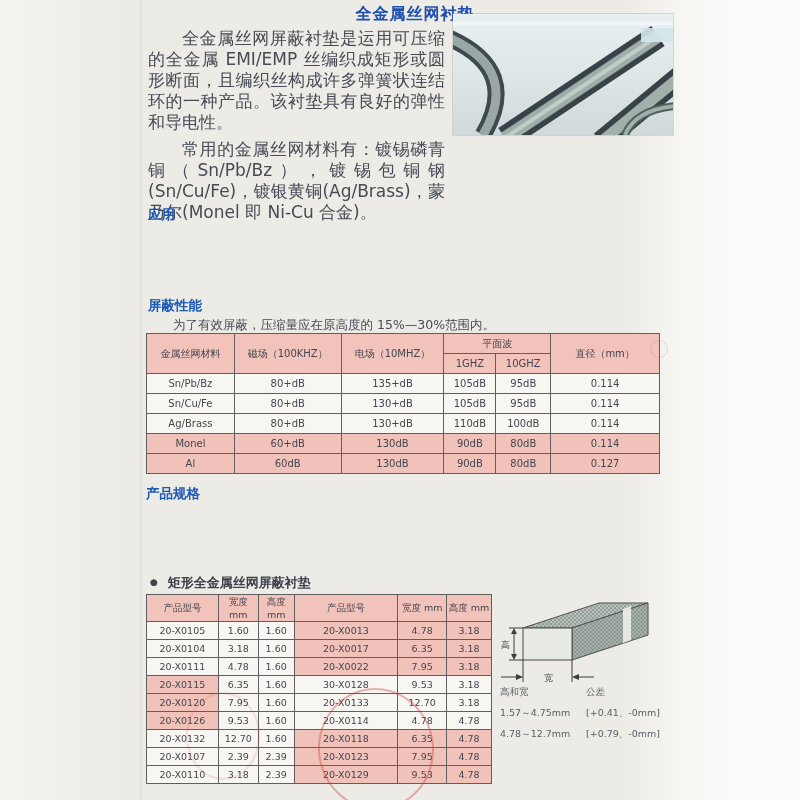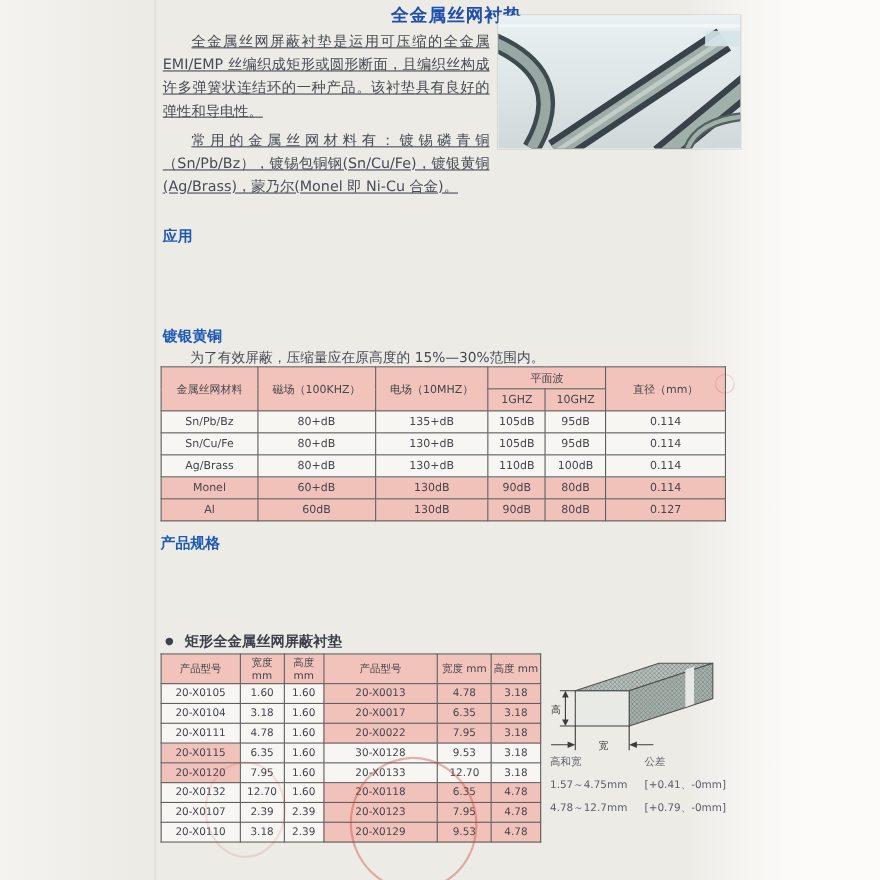--- a/index.html
+++ b/index.html
@@ -11,21 +11,21 @@
   }
   .page{position:absolute;left:0;top:0;width:760px;height:800px;
     background:linear-gradient(90deg,#f4f3ef 0%,#ecebe6 16%,#ecebe6 82%,#f7f6f3 90%,#fbfaf8 100%);}
   .crease{position:absolute;left:140px;top:0;width:2px;height:800px;background:rgba(0,0,0,0.045);}
   .right-fade{position:absolute;left:688px;top:0;width:112px;height:800px;
     background:linear-gradient(90deg,rgba(251,250,248,0),#fcfbfa 45%);}
 
   .page-title{position:absolute;left:140px;top:4px;width:550px;text-align:center;
     font-size:16px;font-weight:bold;color:#1f4fae;letter-spacing:1px;}
 
-  .para{font-size:13px;line-height:21px;text-indent:2em;text-align:justify;margin:0 0 6px 0;text-decoration:underline;}
+  .para{font-size:17px;line-height:21px;text-indent:2em;text-align:justify;margin:0 0 6px 0;}
   .intro-col{position:absolute;left:148px;top:28px;width:297px;}
 
   .photo{position:absolute;left:453px;top:14px;width:220px;height:121px;
     box-shadow:0 0 0 1px rgba(120,130,135,0.25);}
 
   .sec-heading{position:absolute;font-size:13.5px;font-weight:bold;color:#1d58b4;}
   .body-block{position:absolute;font-size:12.5px;line-height:21px;text-indent:2em;text-align:justify;}
 
   table{border-collapse:collapse;}
   th,td{border:1px solid #5f5f5f;text-align:center;vertical-align:middle;
@@ -91,21 +91,21 @@
       <path d="M 148 128 L 228 62" fill="none" stroke="#a2b0ac" stroke-width="11"></path>
 
       <path d="M 222 92 Q 182 96 172 121" fill="none" stroke="#51605d" stroke-width="8"></path>
       <path d="M 222 92 Q 182 96 172 121" fill="none" stroke="#9fb0aa" stroke-width="4"></path>
       <rect x="188" y="14" width="32" height="14" fill="#d3e6ea" opacity="0.9"></rect>
     </svg>
   </div>
 
   <div class="sec-heading" style="left:148px;top:206px;">应用</div>
 
-  <div class="sec-heading" style="left:148px;top:297px;">镀银黄铜</div>
+  <div class="sec-heading" style="left:148px;top:297px;">屏蔽性能</div>
   <div class="body-block" style="left:148px;top:314px;width:512px;">为了有效屏蔽，压缩量应在原高度的 15%—30%范围内。</div>
 
   <table class="shield-table">
     <colgroup>
       <col style="width:88px">
         <col style="width:107px">
         <col style="width:103px">
       <col style="width:52px">
         <col style="width:55px">
         <col style="width:109px">
@@ -227,20 +227,28 @@
         </tr>
         <tr>
           <td class="pink">20-X0120</td>
           <td>7.95</td>
           <td>1.60</td>
           <td>20-X0133</td>
           <td>12.70</td>
           <td>3.18</td>
         </tr>
         <tr>
+          <td class="pink">20-X0126</td>
+          <td>9.53</td>
+          <td>1.60</td>
+          <td>20-X0114</td>
+          <td>4.78</td>
+          <td>4.78</td>
+        </tr>
+        <tr>
           <td>20-X0132</td>
           <td>12.70</td>
           <td>1.60</td>
           <td class="pink">20-X0118</td>
           <td class="pink">6.35</td>
           <td class="pink">4.78</td>
         </tr>
         <tr>
           <td>20-X0107</td>
           <td>2.39</td>

